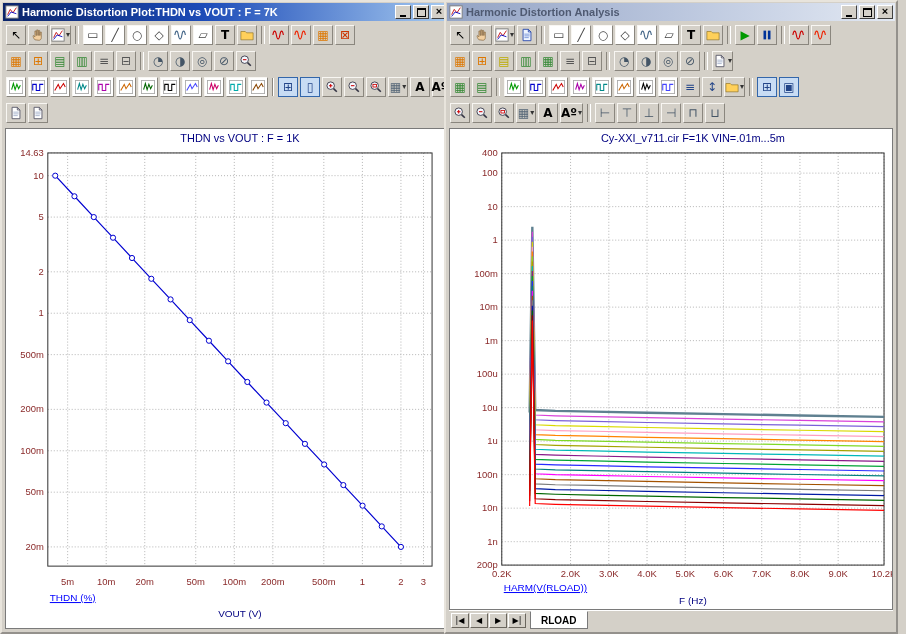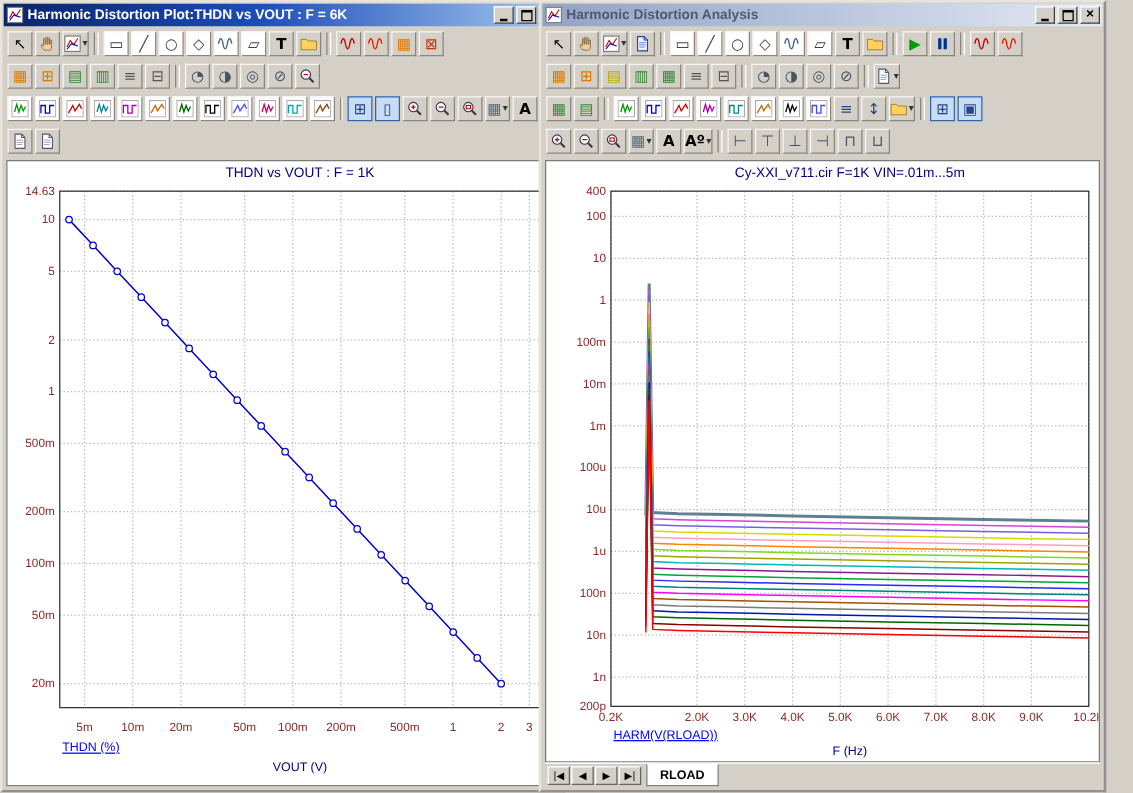--- a/index.html
+++ b/index.html
@@ -1,21 +1,21 @@
 <!DOCTYPE html>
 <html><head>
 <meta charset="utf-8">
 <style>
   html,body{margin:0;padding:0;width:906px;height:634px;overflow:hidden;
     background:#d4d0c8;font-family:"Liberation Sans",sans-serif;}
   #screen{position:relative;width:906px;height:634px;}
   .win{position:absolute;top:0;height:634px;box-sizing:border-box;
     background:#d4d0c8;border:2px outset #e8e4dc;}
   #win-left{left:0;width:452px;}
-  #win-right{left:431px;width:454px;}
+  #win-right{left:444px;width:454px;}
   .titlebar{height:18px;margin:1px;display:flex;align-items:center;gap:3px;
     padding:0 2px;user-select:none;}
   .titlebar.active{background:linear-gradient(90deg,#0a246a 0%,#1c4bb8 45%,#a6caf0 100%);color:#fff;}
   .titlebar.inactive{background:linear-gradient(90deg,#93a3c4 0%,#b9c5dd 50%,#e3e9f3 100%);color:#4f5a72;}
   .title-text{flex:1;font-size:11px;font-weight:bold;white-space:nowrap;overflow:hidden;}
   .win-icon{width:14px;height:14px;flex:0 0 14px;}
   .win-icon svg{width:14px;height:14px;display:block;}
   .cap-btns{display:flex;gap:2px;}
   .cap-btn{width:16px;height:14px;padding:0;display:flex;align-items:center;justify-content:center;
     background:#d4d0c8;border:1px solid;border-color:#ffffff #404040 #404040 #ffffff;cursor:default;}
@@ -53,21 +53,21 @@
 
   <div class="win" id="win-left">
     <div class="titlebar active">
       <span class="win-icon">
           <svg viewBox="0 0 16 16">
             <rect x="1" y="1" width="14" height="14" fill="#fff" stroke="#777"></rect>
             <polyline points="3,11 6,5 9,9 13,3" fill="none" stroke="#c00000"></polyline>
             <polyline points="3,13 7,8 13,10" fill="none" stroke="#0000c0"></polyline>
           </svg>
         </span>
-      <span class="title-text">Harmonic Distortion Plot:THDN vs VOUT : F = 6K</span>
+      <span class="title-text">Harmonic Distortion Plot:THDN vs VOUT : F = 7K</span>
       <span class="cap-btns">
         <button class="cap-btn">
             <span class="glyph-min"></span>
           </button>
         <button class="cap-btn">
             <span class="glyph-restore"></span>
           </button>
         <button class="cap-btn">
             <span class="glyph-close">×</span>
           </button>

